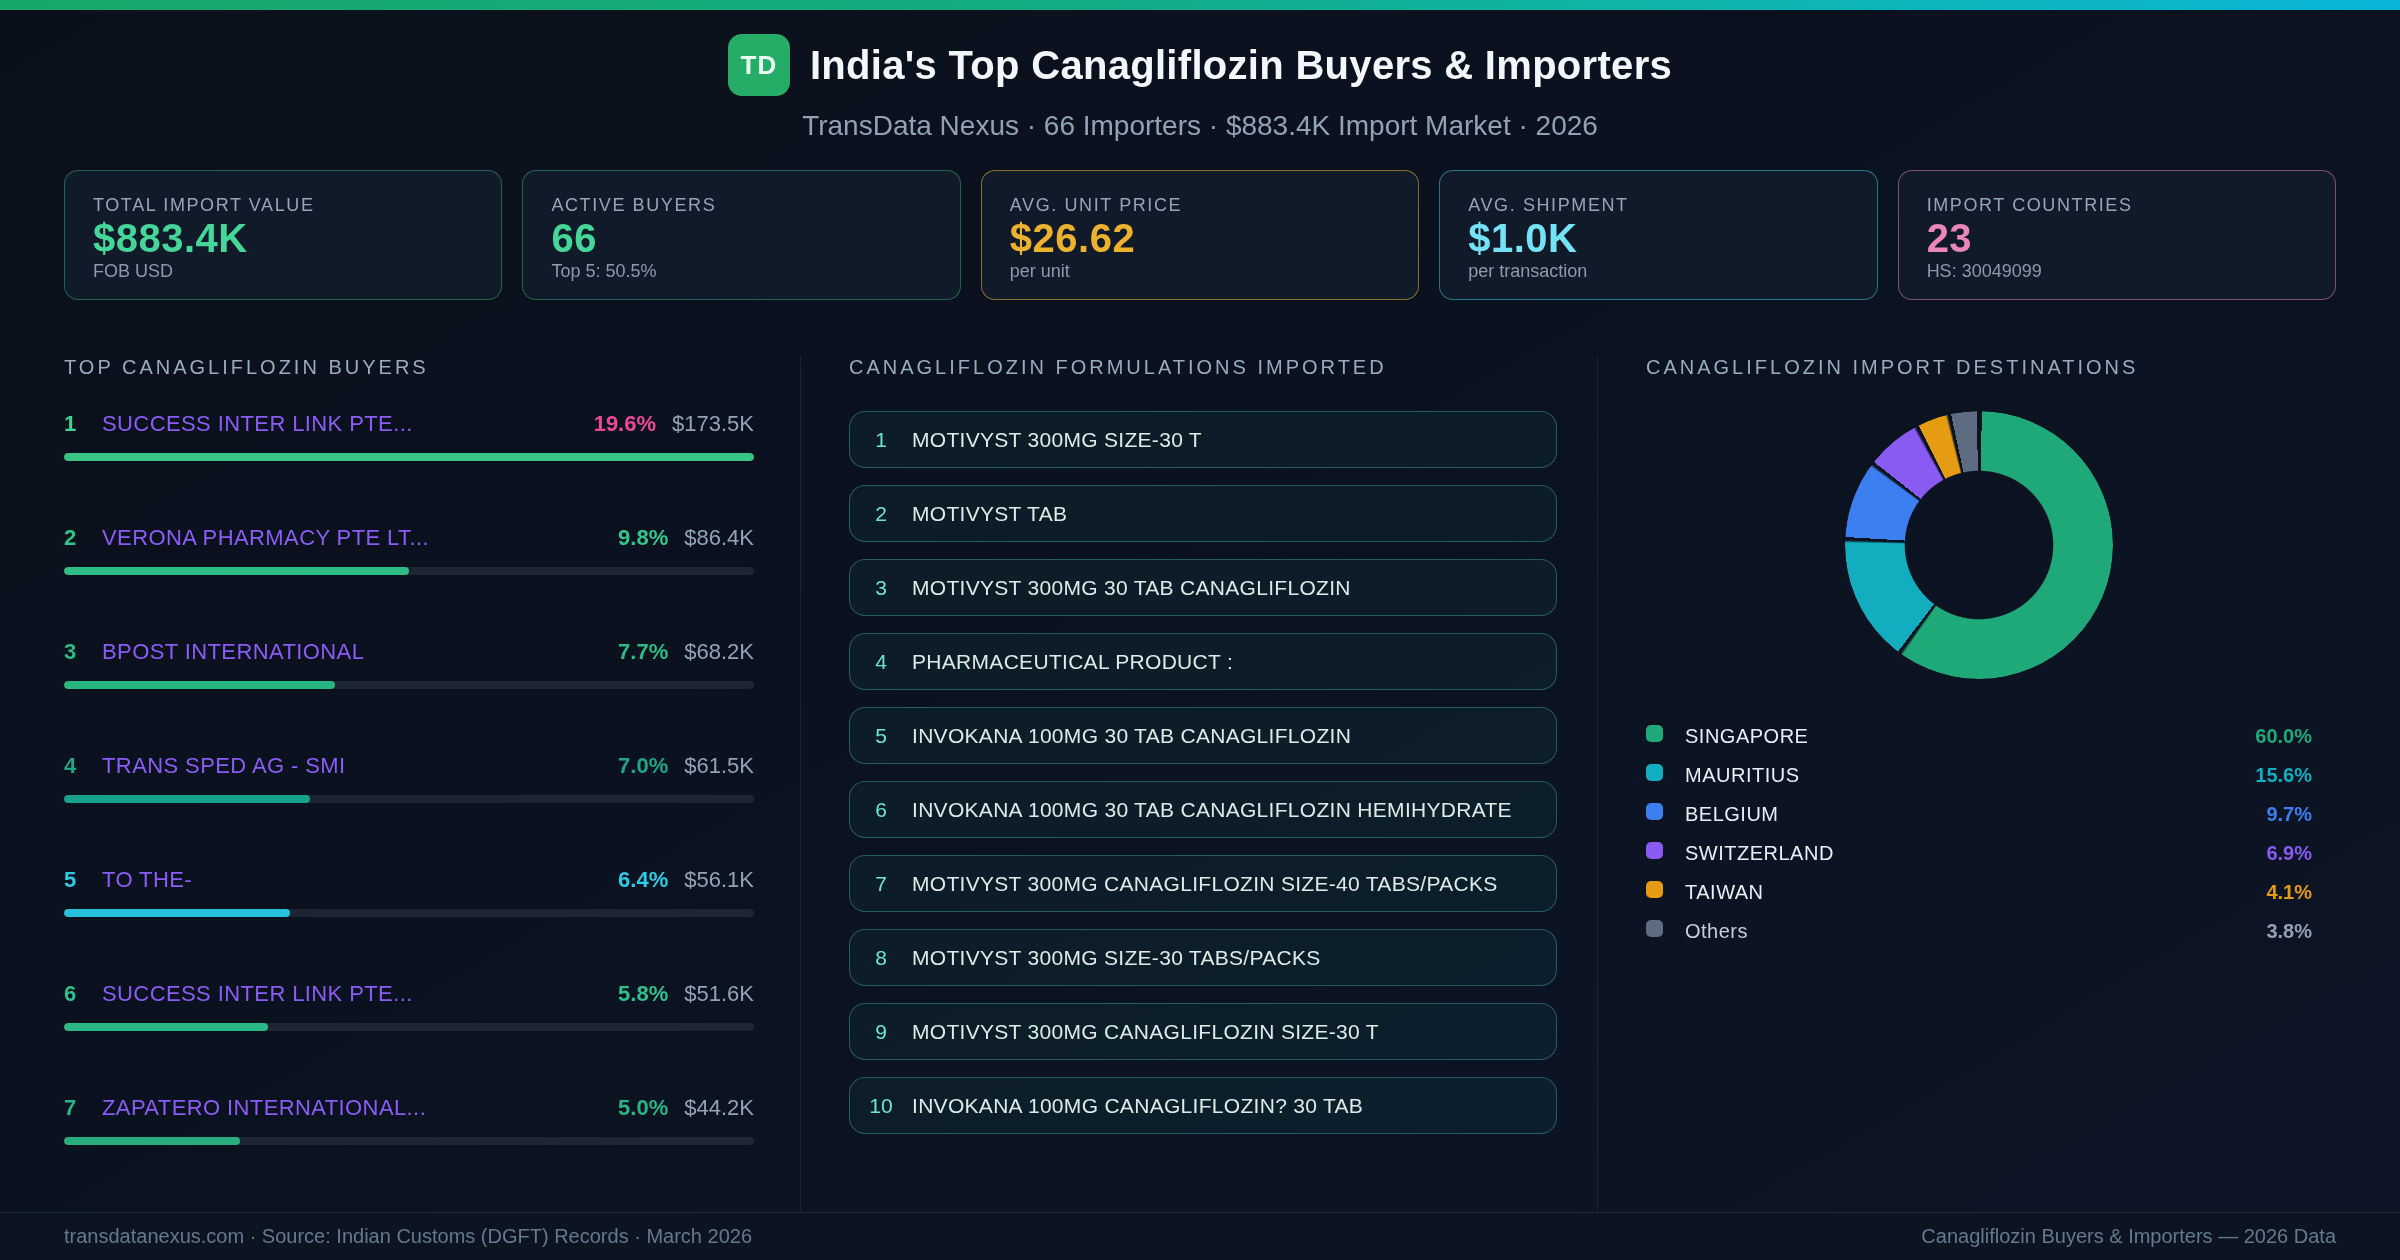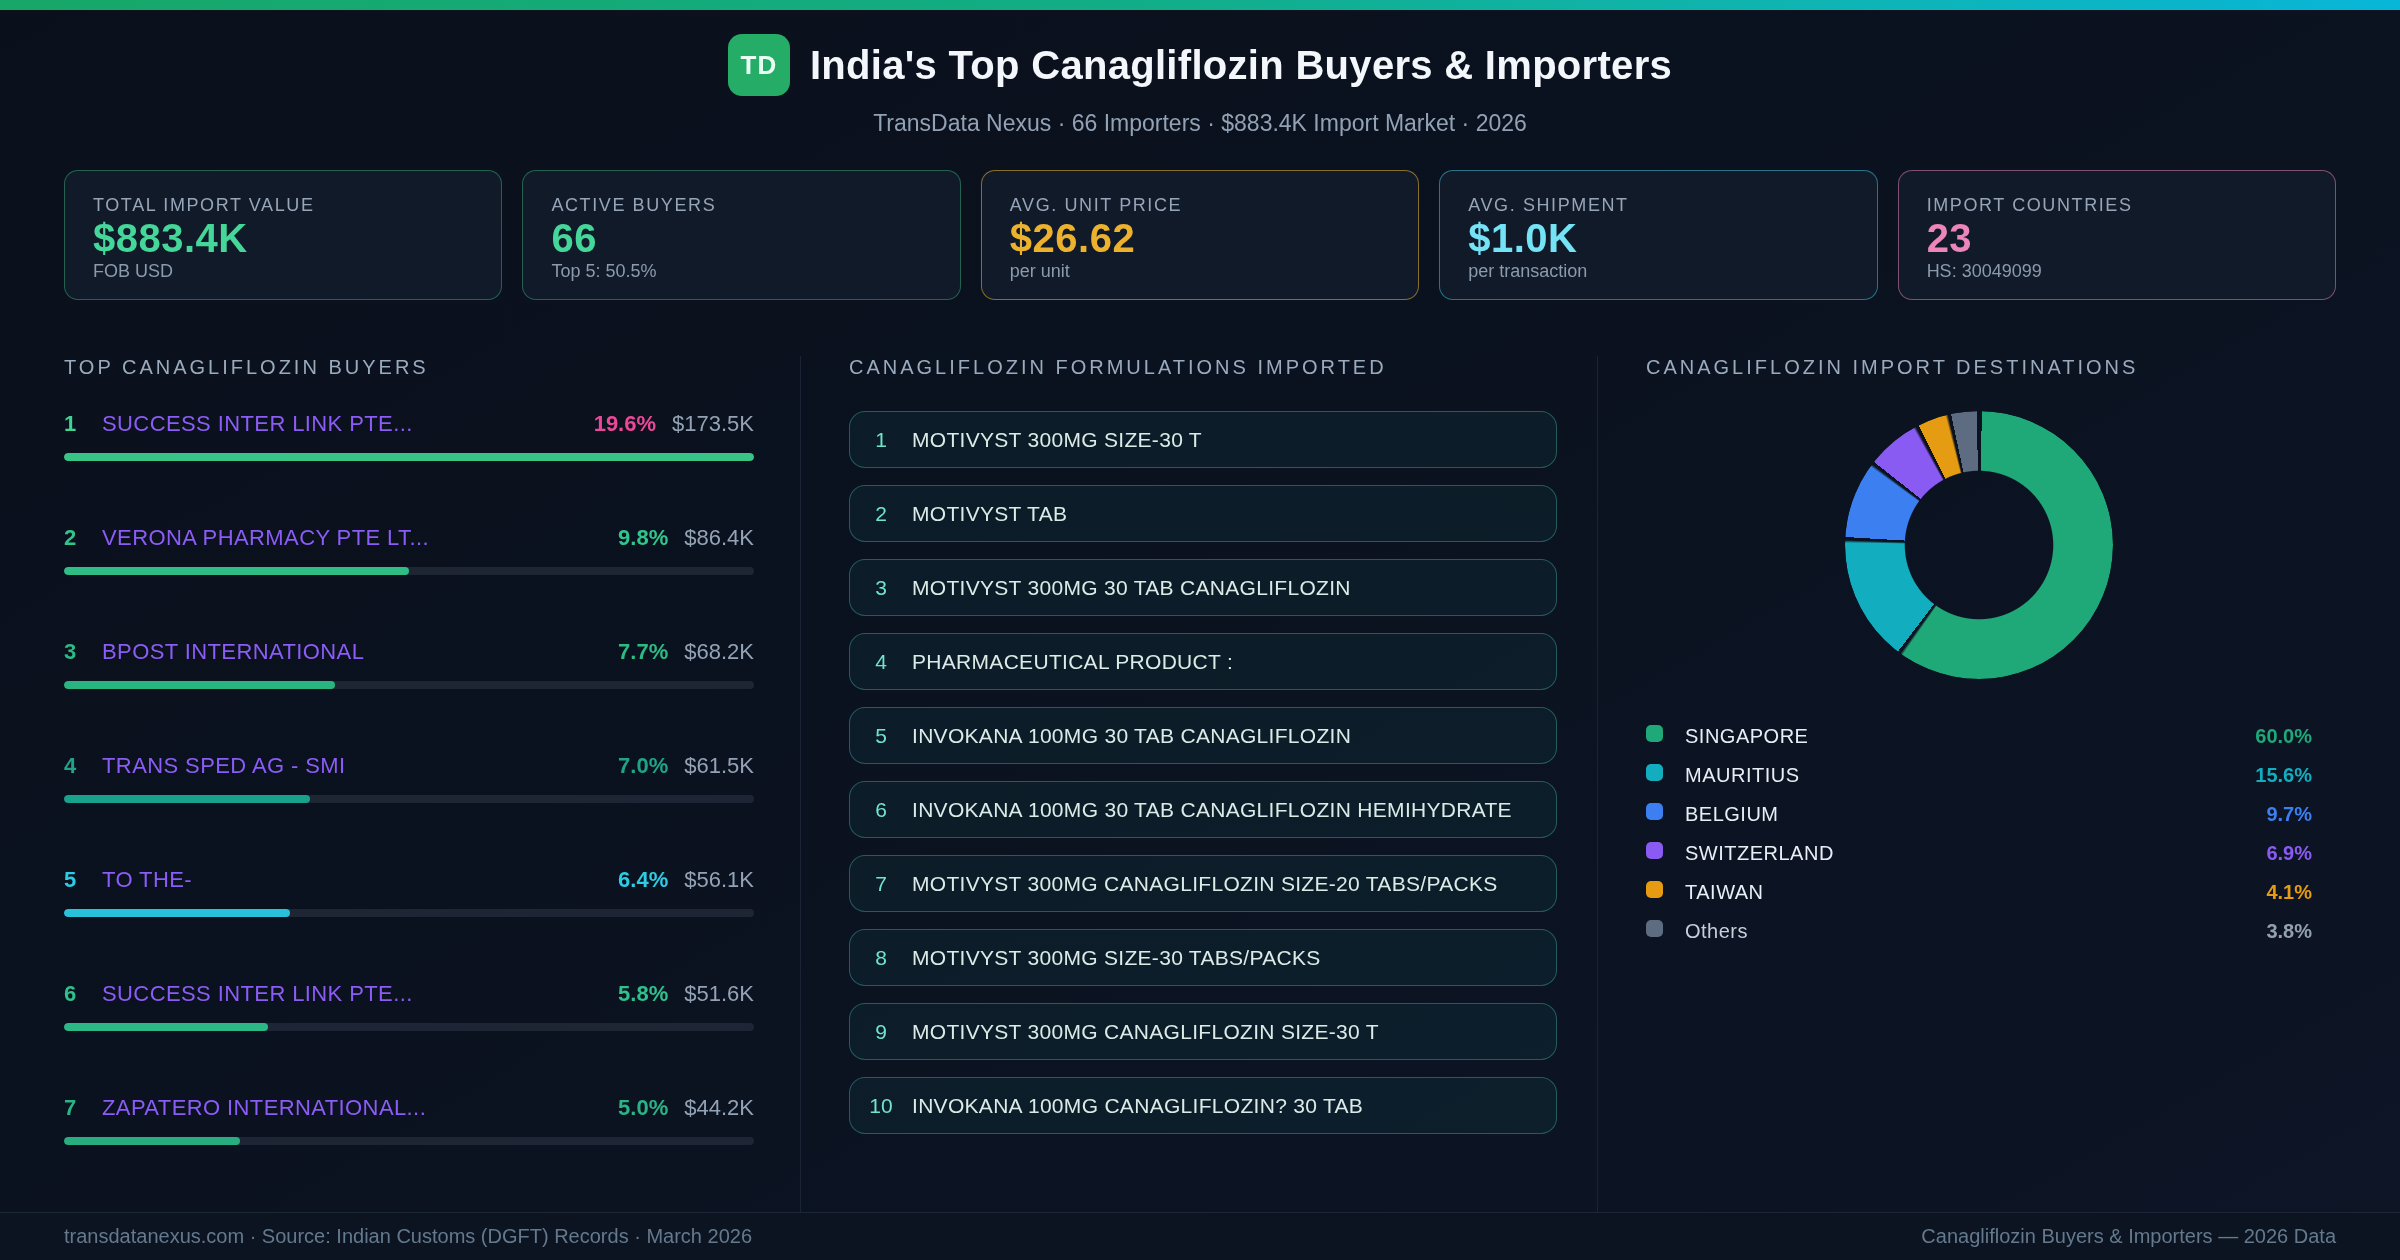--- a/index.html
+++ b/index.html
@@ -15,21 +15,21 @@
     background: linear-gradient(90deg, #17a768 0%, #12ad85 45%, #0fb4ad 72%, #08b6d8 100%); }
 
   header { height: 150px; text-align: center; padding-top: 24px; }
   .header-row { display: flex; align-items: center; justify-content: center; gap: 20px; }
   .brand-badge {
     width: 62px; height: 62px; border-radius: 14px; background: #25ad68;
     color: #eafff4; font-size: 26px; font-weight: 700;
     display: flex; align-items: center; justify-content: center; letter-spacing: 1px;
   }
   h1 { font-size: 40px; font-weight: 600; color: #f3f7fb; letter-spacing: 0.3px; }
-  .subtitle { margin-top: 14px; font-size: 23px; color: #92a1b4; }
+  .subtitle { margin-top: 14px; font-size: 28px; color: #92a1b4; }
 
   .stats { display: flex; gap: 20px; padding: 0 64px; margin-top: 10px; height: 130px; }
   .stat-card {
     flex: 1; background: #111a29; border: 1.5px solid; border-radius: 14px;
     padding: 24px 28px; display: flex; flex-direction: column; justify-content: space-between;
   }
   .stat-label { font-size: 18px; letter-spacing: 1.6px; color: #97a5b8; }
   .stat-value { font-size: 40px; font-weight: 700; letter-spacing: 0.5px; }
   .stat-sub { font-size: 18px; color: #8b9aad; }
 
@@ -222,21 +222,21 @@
         <div class="pill">
           <span class="pill-num">5</span>
           <span class="pill-text">INVOKANA 100MG 30 TAB CANAGLIFLOZIN</span>
         </div>
         <div class="pill">
           <span class="pill-num">6</span>
           <span class="pill-text">INVOKANA 100MG 30 TAB CANAGLIFLOZIN HEMIHYDRATE</span>
         </div>
         <div class="pill">
           <span class="pill-num">7</span>
-          <span class="pill-text">MOTIVYST 300MG CANAGLIFLOZIN SIZE-20 TABS/PACKS</span>
+          <span class="pill-text">MOTIVYST 300MG CANAGLIFLOZIN SIZE-40 TABS/PACKS</span>
         </div>
         <div class="pill">
           <span class="pill-num">8</span>
           <span class="pill-text">MOTIVYST 300MG SIZE-30 TABS/PACKS</span>
         </div>
         <div class="pill">
           <span class="pill-num">9</span>
           <span class="pill-text">MOTIVYST 300MG CANAGLIFLOZIN SIZE-30 T</span>
         </div>
         <div class="pill">

